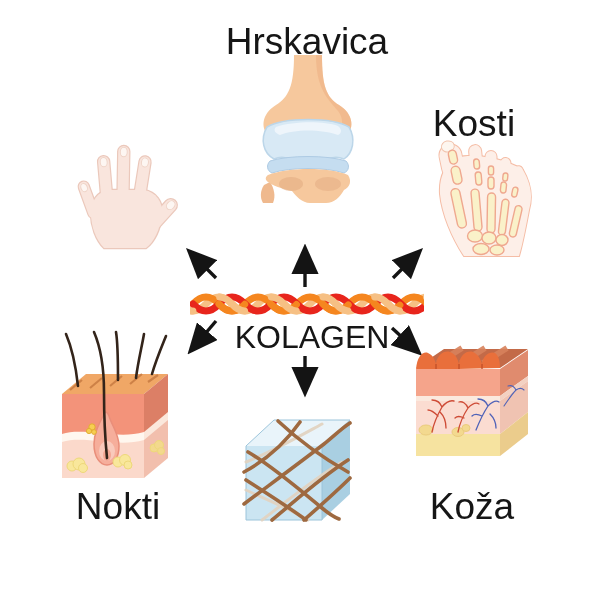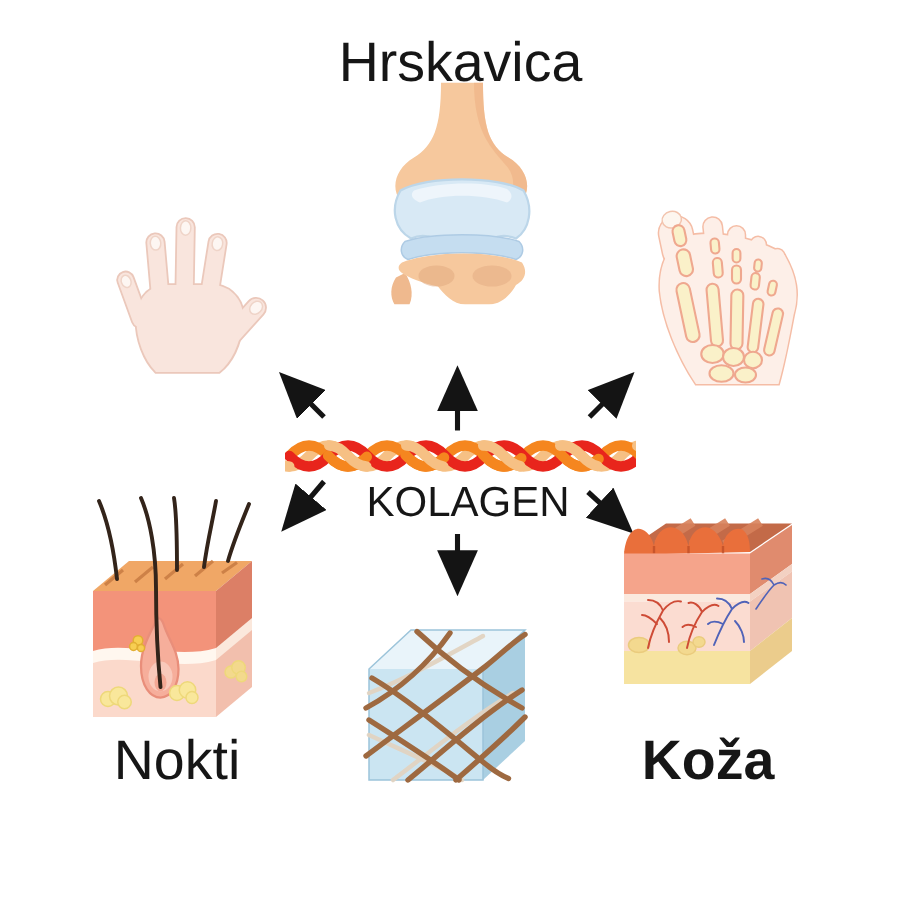--- a/index.html
+++ b/index.html
@@ -2,33 +2,34 @@
 <html><head>
 <meta charset="utf-8">
 <style>
   html,body{margin:0;padding:0;background:#ffffff;}
   .stage{
     position:relative;width:612px;height:612px;background:#ffffff;overflow:hidden;
     font-family:"Liberation Sans","DejaVu Sans",sans-serif;color:#161616;
   }
   .lbl{position:absolute;text-align:center;font-size:37px;line-height:1.1;
        color:#161616;white-space:nowrap;letter-spacing:0;}
-  .lbl.small-caps{font-size:28px;}
+  .lbl.small-caps{font-size:32px;}
   .ill{position:absolute;}
   svg{display:block;}
 </style>
 </head>
 <body>
 
 <div class="stage">
 
   <div class="lbl" style="left:187px;top:22px;width:240px;">Hrskavica</div>
+  <div class="lbl" style="left:394px;top:104px;width:160px;">Kosti</div>
   <div class="lbl small-caps" style="left:192px;top:320px;width:240px;">KOLAGEN</div>
   <div class="lbl" style="left:38px;top:487px;width:160px;">Nokti</div>
-  <div class="lbl" style="left:392px;top:487px;width:160px;font-weight:bold;">Koža</div>
+  <div class="lbl" style="left:392px;top:487px;width:160px;">Koža</div>
 
   <svg class="ill" style="left:0;top:0;" width="612" height="612" viewBox="0 0 612 612">
     <defs>
       <marker id="ah" markerWidth="9" markerHeight="8" refX="6.5" refY="4" orient="auto">
         <path d="M0,0 L9,4 L0,8 Z" fill="#141414"></path>
       </marker>
     </defs>
     <g stroke="#141414" stroke-width="3.4" fill="none">
       <line x1="305" y1="287" x2="305" y2="252" marker-end="url(#ah)"></line>
       <line x1="216" y1="278" x2="192" y2="254" marker-end="url(#ah)"></line>

